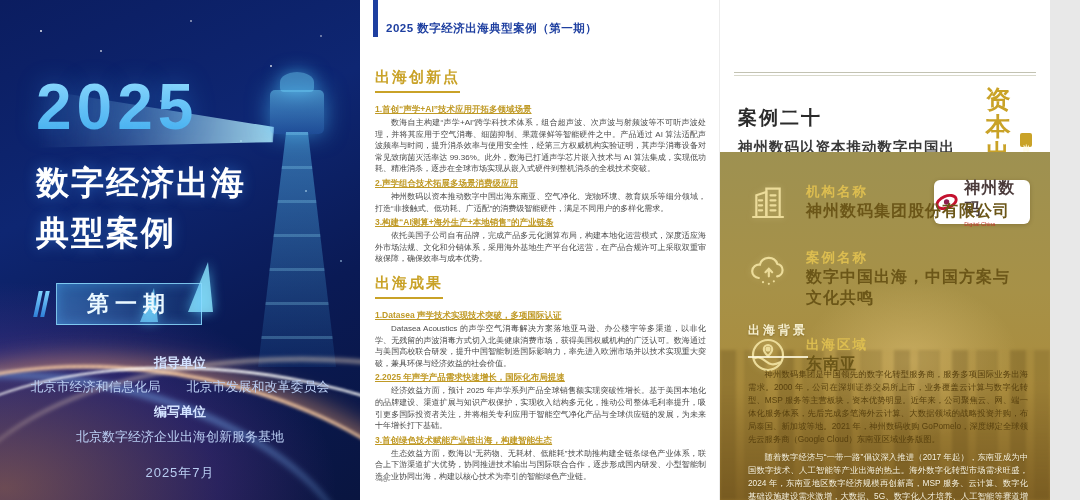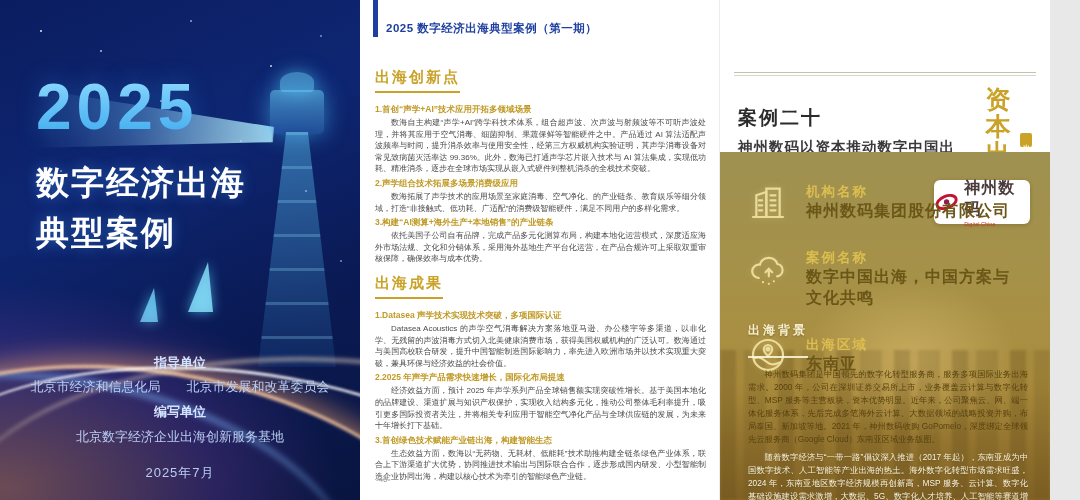--- a/index.html
+++ b/index.html
@@ -69,21 +69,21 @@
 
   
   .page-mid { position:relative; width:360px; height:500px; background:#ffffff;
     border-right:1px solid #ececec; }
   .mid-bar { position:absolute; left:13px; top:0; width:5px; height:37px; background:#1e3fa0; }
   .mid-header { position:absolute; left:26px; top:21px; font-size:11.5px; font-weight:700;
     color:#1e3fa0; letter-spacing:.5px; }
   .mid-content { position:absolute; left:15px; right:13px; top:62px; }
   .sec-title { display:inline-block; font-size:15px; font-weight:800; color:#c9a227;
     letter-spacing:2px; border-bottom:2.5px solid #c9a227; padding-bottom:4px; margin:6px 0 8px; }
-  .sub-h { font-size:8.5px; font-weight:700; color:#c09a26; margin:3px 0 1px; }
+  .sub-h { font-size:8.5px; font-weight:700; color:#c09a26; margin:3px 0 1px;text-decoration:underline; }
   .para { font-size:8px; color:#4b4b4b; line-height:1.45; text-align:justify;
     text-indent:2em; margin-bottom:3px; }
   .page-num { position:absolute; left:16px; bottom:16px; font-size:8px; color:#9a9a9a; }
 
   
   .page-case { position:relative; width:330px; height:500px; background:#ffffff; overflow:hidden; }
   .rule-double { height:4px; border-top:1px solid #c2c2b2; border-bottom:1px solid #d8d8ca; }
   .case-header { position:absolute; left:14px; right:14px; top:72px; }
   .case-header-inner { display:flex; justify-content:space-between; align-items:center;
     padding:10px 4px 12px; }
@@ -145,41 +145,48 @@
     <div class="trail trail-1"></div>
     <div class="trail trail-2"></div>
     <div class="trail trail-4"></div>
 
     <div class="cover-content">
       <div class="cover-year">2025</div>
       <div class="cover-title">
         <div>数字经济出海</div>
         <div>典型案例</div>
       </div>
+      <div class="issue-wrap">
+        <span class="issue-ticks">
+            <i></i>
+            <i></i>
+          </span>
+        <span class="issue-box">第一期</span>
+      </div>
     </div>
 
     <div class="cover-footer">
       <div class="f-label">指导单位</div>
       <div>北京市经济和信息化局　　北京市发展和改革委员会</div>
       <div class="f-label">编写单位</div>
       <div>北京数字经济企业出海创新服务基地</div>
       <div class="f-date">2025年7月</div>
     </div>
   </div>
 
   <div class="page-mid">
     <div class="mid-bar"></div>
     <div class="mid-header">2025 数字经济出海典型案例（第一期）</div>
 
     <div class="mid-content">
       <div class="sec-title">出海创新点</div>
       <div class="sub-h">1.首创“声学+AI”技术应用开拓多领域场景</div>
       <div class="para">数海自主构建“声学+AI”跨学科技术体系，组合超声波、次声波与射频波等不可听声波处理，并将其应用于空气消毒、细菌抑制、果蔬保鲜等智能硬件之中。产品通过 AI 算法适配声波频率与时间，提升消杀效率与使用安全性，经第三方权威机构实验证明，其声学消毒设备对常见致病菌灭活率达 99.36%。此外，数海已打通声学芯片嵌入技术与 AI 算法集成，实现低功耗、精准消杀，逐步在全球市场实现从嵌入式硬件到整机消杀的全栈技术突破。</div>
       <div class="sub-h">2.声学组合技术拓展多场景消费级应用</div>
-      <div class="para">数海拓展了声学技术的应用场景至家庭消毒、空气净化、的产业链条、教育娱乐等细分领域，打造“非接触式、低功耗、广适配”的消费级智能硬件，满足不同用户的多样化需求。</div>
+      <div class="para">神州数码以资本推动数字中国出海东南亚、空气净化、宠物环境、教育娱乐等细分领域，打造“非接触式、低功耗、广适配”的消费级智能硬件，满足不同用户的多样化需求。</div>
       <div class="sub-h">3.构建“AI测算+海外生产+本地销售”的产业链条</div>
       <div class="para">依托美国子公司自有品牌，完成产品多元化测算布局，构建本地化运营模式，深度适应海外市场法规、文化和分销体系，采用海外基地生产平台化运营，在产品合规许可上采取双重审核保障，确保效率与成本优势。</div>
 
       <div><span class="sec-title">出海成果</span></div>
       <div class="sub-h">1.Datasea 声学技术实现技术突破，多项国际认证</div>
       <div class="para">Datasea Acoustics 的声学空气消毒解决方案落地亚马逊、办公楼宇等多渠道，以非化学、无残留的声波消毒方式切入北美健康消费市场，获得美国权威机构的广泛认可。数海通过与美国高校联合研发，提升中国智能制造国际影响力，率先进入欧洲市场并以技术实现重大突破，兼具环保与经济效益的社会价值。</div>
       <div class="sub-h">2.2025 年声学产品需求快速增长，国际化布局提速</div>
       <div class="para">经济效益方面，预计 2025 年声学系列产品全球销售额实现突破性增长。基于美国本地化的品牌建设、渠道扩展与知识产权保护，实现收入结构多元化，推动公司整体毛利率提升，吸引更多国际投资者关注，并将相关专利应用于智能空气净化产品与全球供应链的发展，为未来十年增长打下基础。</div>
       <div class="sub-h">3.首创绿色技术赋能产业链出海，构建智能生态</div>
       <div class="para">生态效益方面，数海以“无药物、无耗材、低能耗”技术助推构建全链条绿色产业体系，联合上下游渠道扩大优势，协同推进技术输出与国际联合合作，逐步形成国内研发、小型智能制造企业协同出海，构建以核心技术为牵引的智能绿色产业链。</div>

